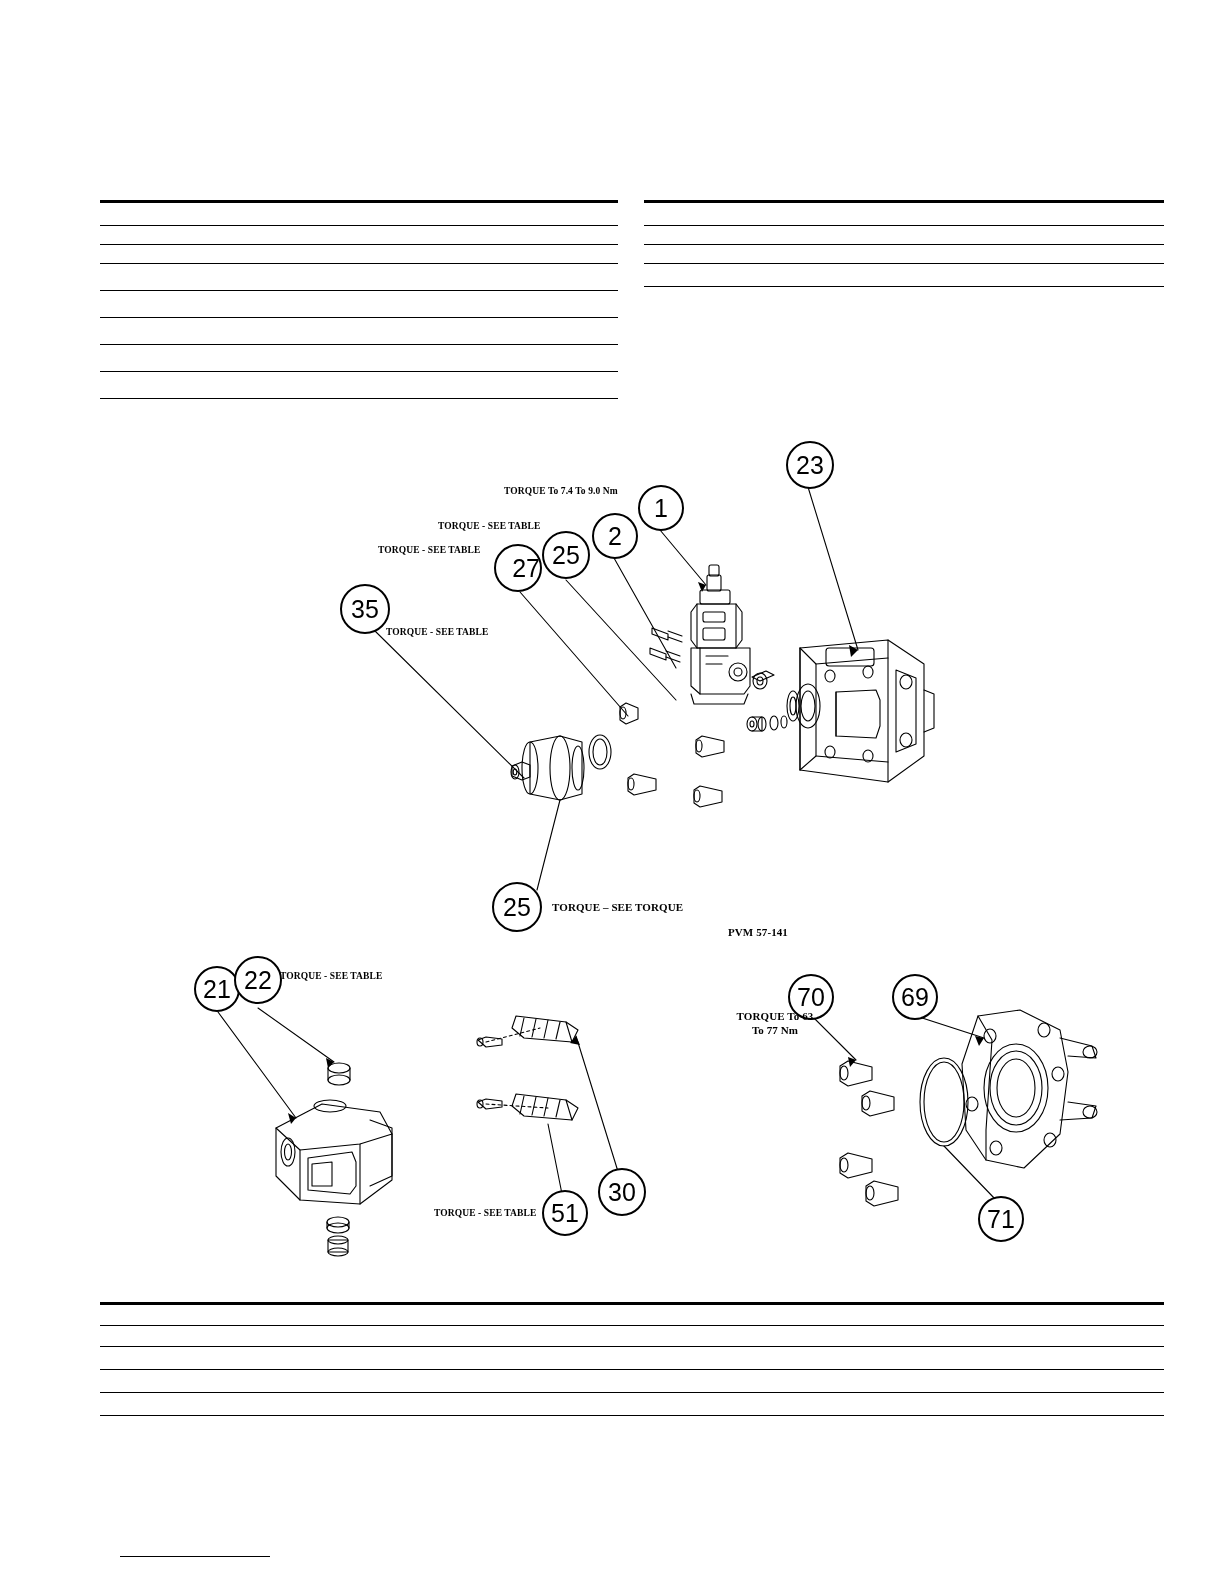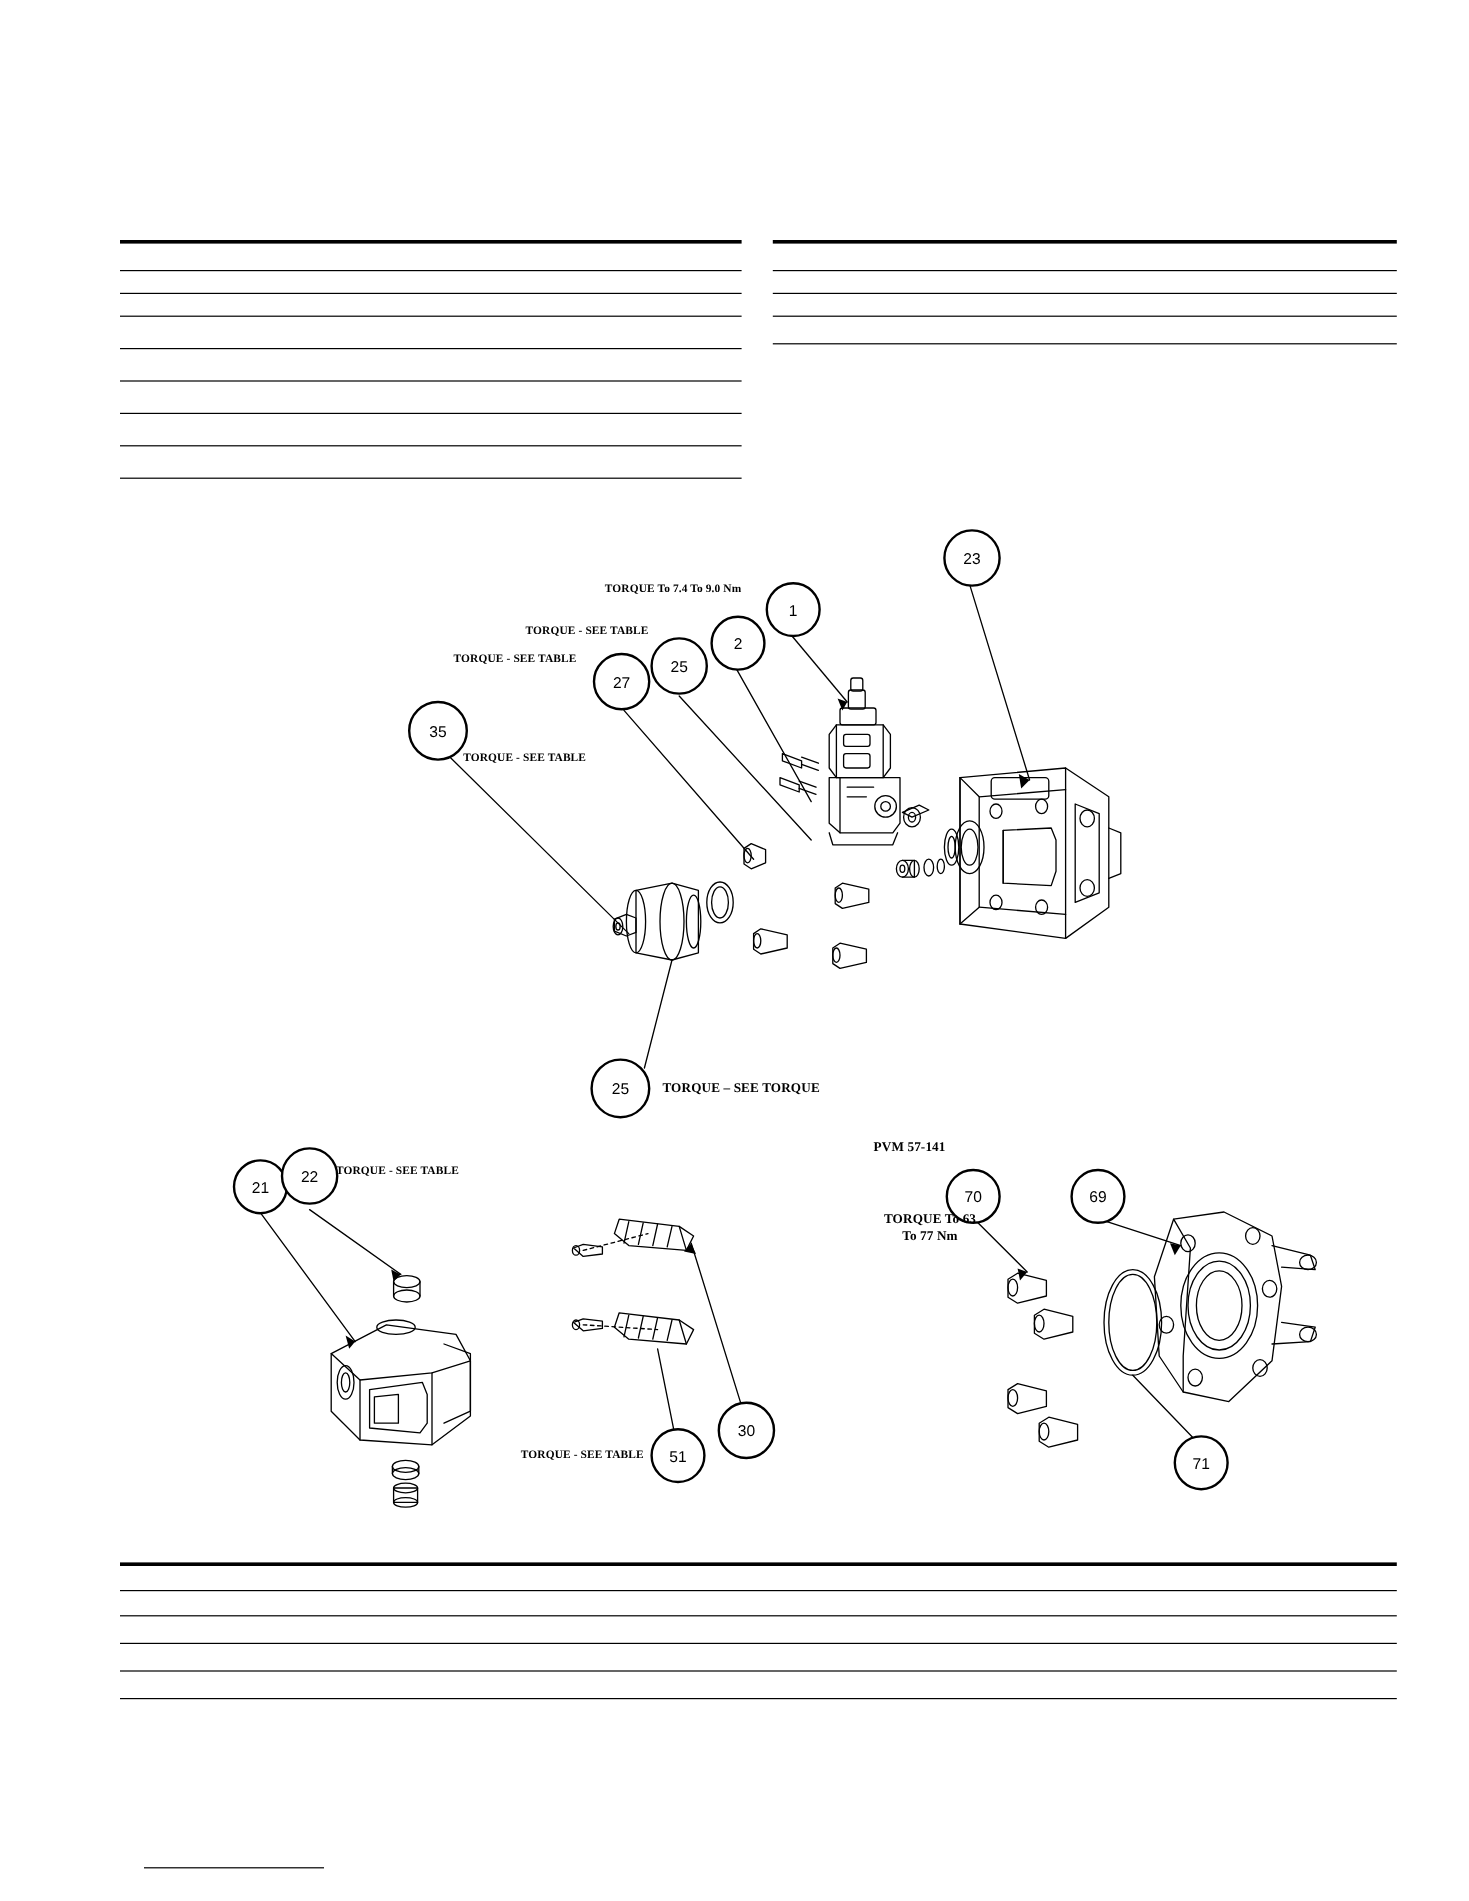--- a/index.html
+++ b/index.html
@@ -50,21 +50,21 @@
   }
 
   .callout {
     position: absolute;
     border: 2px solid #000;
     border-radius: 50%;
     background: #fff;
     display: flex;
     align-items: center;
     justify-content: center;
-    font-size: 13px;
+    font-size: 25px;
     font-weight: 400;
     font-family: "Liberation Sans", sans-serif;
     box-sizing: border-box;
   }
 
   .note {
     position: absolute;
     font-size: 9.5px;
     font-weight: bold;
     letter-spacing: 0.1px;
@@ -357,21 +357,21 @@
 
   <div class="callout" style="left:638px; top:485px; width:46px; height:46px;">
     <span>1</span>
   </div>
   <div class="callout" style="left:592px; top:513px; width:46px; height:46px;">
     <span>2</span>
   </div>
   <div class="callout" style="left:542px; top:531px; width:48px; height:48px;">
     <span>25</span>
   </div>
-  <div class="callout" style="left:494px; top:544px; width:48px; height:48px;">
+  <div class="callout" style="left:494px; top:544px; width:48px; height:48px;justify-content:flex-end;">
     <span>27</span>
   </div>
   <div class="callout" style="left:340px; top:584px; width:50px; height:50px;">
     <span>35</span>
   </div>
   <div class="callout" style="left:786px; top:441px; width:48px; height:48px;">
     <span>23</span>
   </div>
   <div class="callout" style="left:492px; top:882px; width:50px; height:50px;">
     <span>25</span>
@@ -398,16 +398,16 @@
     <span>71</span>
   </div>
 
   <div class="note" style="left:504px; top:486px;">TORQUE To 7.4 To 9.0 Nm</div>
   <div class="note" style="left:438px; top:521px;">TORQUE - SEE TABLE</div>
   <div class="note" style="left:378px; top:545px;">TORQUE - SEE TABLE</div>
   <div class="note" style="left:386px; top:627px;">TORQUE - SEE TABLE</div>
   <div class="note big" style="left:552px; top:901px;">TORQUE – SEE TORQUE</div>
   <div class="note" style="left:280px; top:971px;">TORQUE - SEE TABLE</div>
   <div class="note" style="left:434px; top:1208px;">TORQUE - SEE TABLE</div>
-  <div class="note big" style="left:728px; top:950px;text-align:right;">PVM 57-141</div>
+  <div class="note big" style="left:728px; top:926px;text-align:right;">PVM 57-141</div>
   <div class="note big two-line" style="left:730px; top:1010px;">TORQUE To 63 To 77 Nm</div>
 
 </div>
 
 </body></html>

